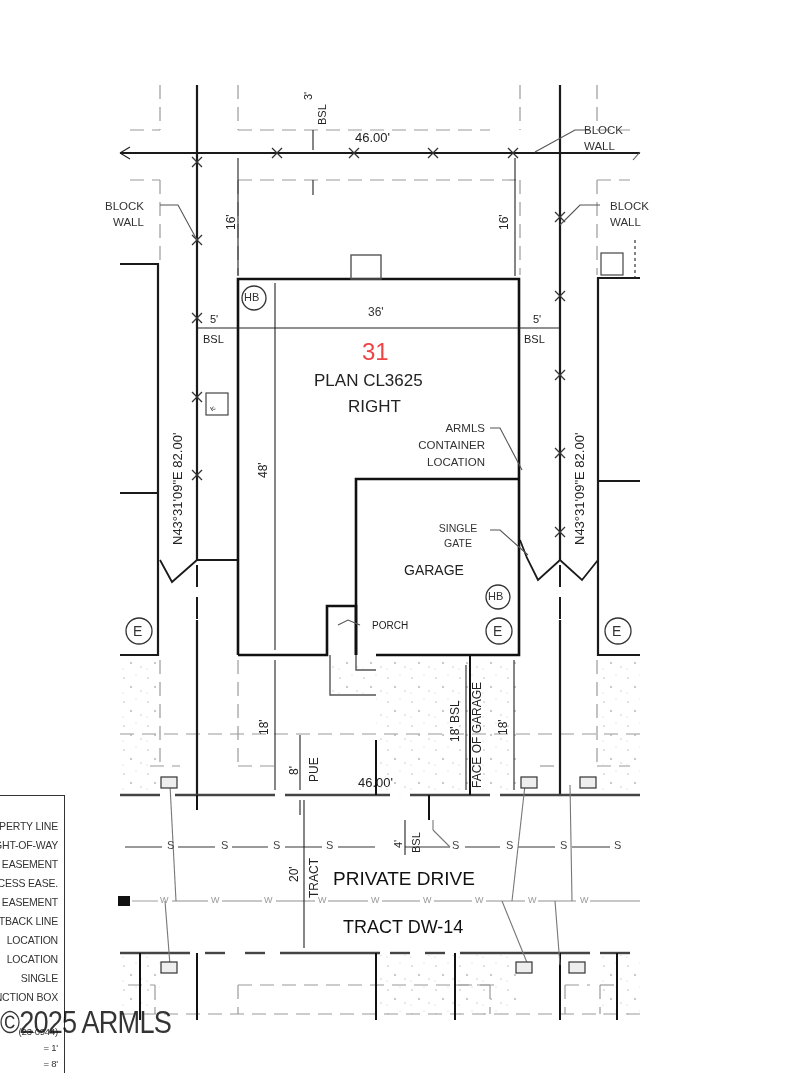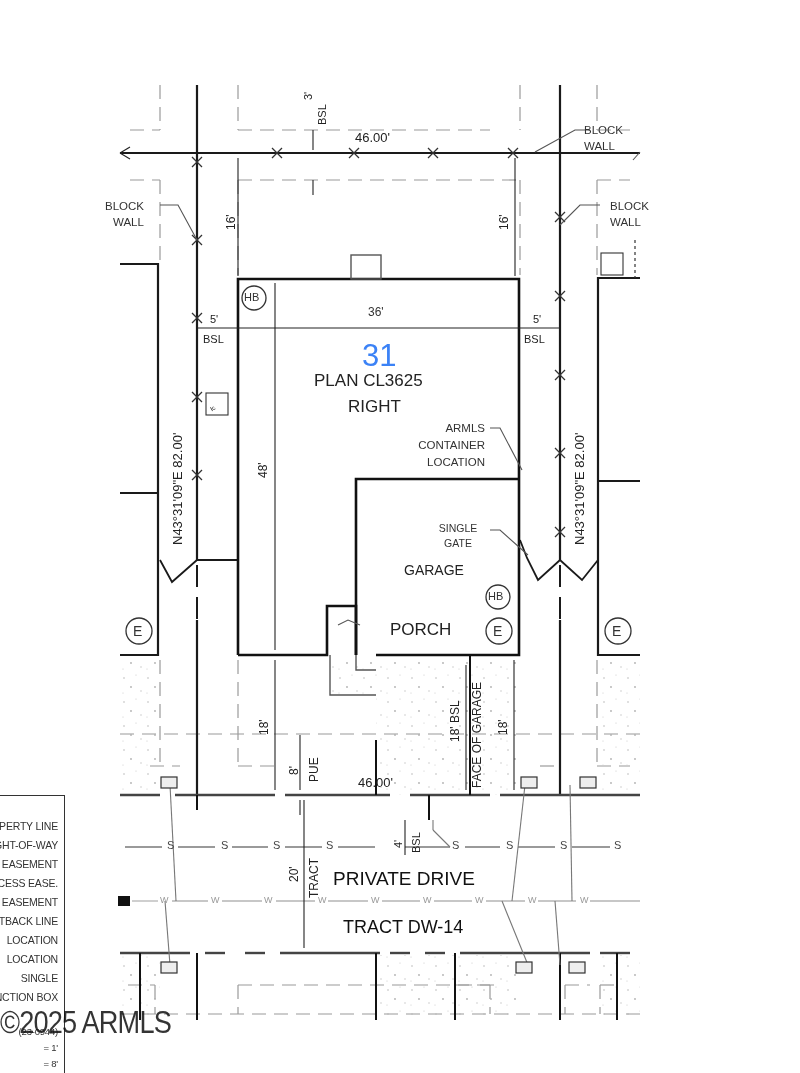--- a/index.html
+++ b/index.html
@@ -273,41 +273,41 @@
   <div style="position:absolute;left:133px;top:623px;font-size:14px;color:#333;">E</div>
   <div style="position:absolute;left:493px;top:623px;font-size:14px;color:#333;">E</div>
   <div style="position:absolute;left:612px;top:623px;font-size:14px;color:#333;">E</div>
 
   <div style="position:absolute;left:210px;top:313px;font-size:11px;color:#222;">5'</div>
   <div style="position:absolute;left:203px;top:333px;font-size:11px;color:#222;">BSL</div>
   <div style="position:absolute;left:533px;top:313px;font-size:11px;color:#222;">5'</div>
   <div style="position:absolute;left:524px;top:333px;font-size:11px;color:#222;">BSL</div>
   <div style="position:absolute;left:368px;top:305px;font-size:12px;color:#333;">36'</div>
 
-  <div style="position:absolute;left:362px;top:338px;font-size:31px;color:#3b82f6;">31</div>
+  <div style="position:absolute;left:362px;top:338px;font-size:24px;color:#ef4444;">31</div>
   <div style="position:absolute;left:314px;top:371px;font-size:17px;color:#222;">PLAN CL3625</div>
   <div style="position:absolute;left:348px;top:397px;font-size:17px;color:#222;">RIGHT</div>
 
   <div style="position:absolute;left:170px;top:545px;font-size:13px;color:#222;white-space:nowrap;transform:rotate(-90deg);transform-origin:left top;">N43°31'09"E 82.00'</div>
   <div style="position:absolute;left:572px;top:545px;font-size:13px;color:#222;white-space:nowrap;transform:rotate(-90deg);transform-origin:left top;">N43°31'09"E 82.00'</div>
 
   <div style="position:absolute;left:256px;top:478px;font-size:12px;color:#222;transform:rotate(-90deg);transform-origin:left top;">48'</div>
 
   <div style="position:absolute;left:395px;top:420px;font-size:11.5px;line-height:17px;color:#333;text-align:right;width:90px;">
     <div>ARMLS</div>
     <div>CONTAINER</div>
     <div>LOCATION</div>
   </div>
 
   <div style="position:absolute;left:430px;top:521px;font-size:10.5px;line-height:15px;color:#333;text-align:center;width:56px;">
     <div>SINGLE</div>
     <div>GATE</div>
   </div>
   <div style="position:absolute;left:404px;top:562px;font-size:14px;color:#222;">GARAGE</div>
-  <div style="position:absolute;left:390px;top:620px;font-size:17px;color:#222;">PORCH</div>
+  <div style="position:absolute;left:372px;top:620px;font-size:10px;color:#222;">PORCH</div>
 
   <div style="position:absolute;left:257px;top:735px;font-size:12px;color:#222;transform:rotate(-90deg);transform-origin:left top;">18'</div>
   <div style="position:absolute;left:496px;top:735px;font-size:12px;color:#222;transform:rotate(-90deg);transform-origin:left top;">18'</div>
   <div style="position:absolute;left:448px;top:742px;font-size:12px;color:#222;white-space:nowrap;transform:rotate(-90deg);transform-origin:left top;">18' BSL</div>
   <div style="position:absolute;left:470px;top:788px;font-size:12px;color:#222;white-space:nowrap;transform:rotate(-90deg);transform-origin:left top;">FACE OF GARAGE</div>
   <div style="position:absolute;left:287px;top:775px;font-size:12px;color:#222;transform:rotate(-90deg);transform-origin:left top;">8'</div>
   <div style="position:absolute;left:307px;top:782px;font-size:12px;color:#222;transform:rotate(-90deg);transform-origin:left top;">PUE</div>
   <div style="position:absolute;left:358px;top:775px;font-size:13px;color:#222;">46.00'</div>
 
   <div style="position:absolute;left:287px;top:882px;font-size:12px;color:#222;transform:rotate(-90deg);transform-origin:left top;">20'</div>

